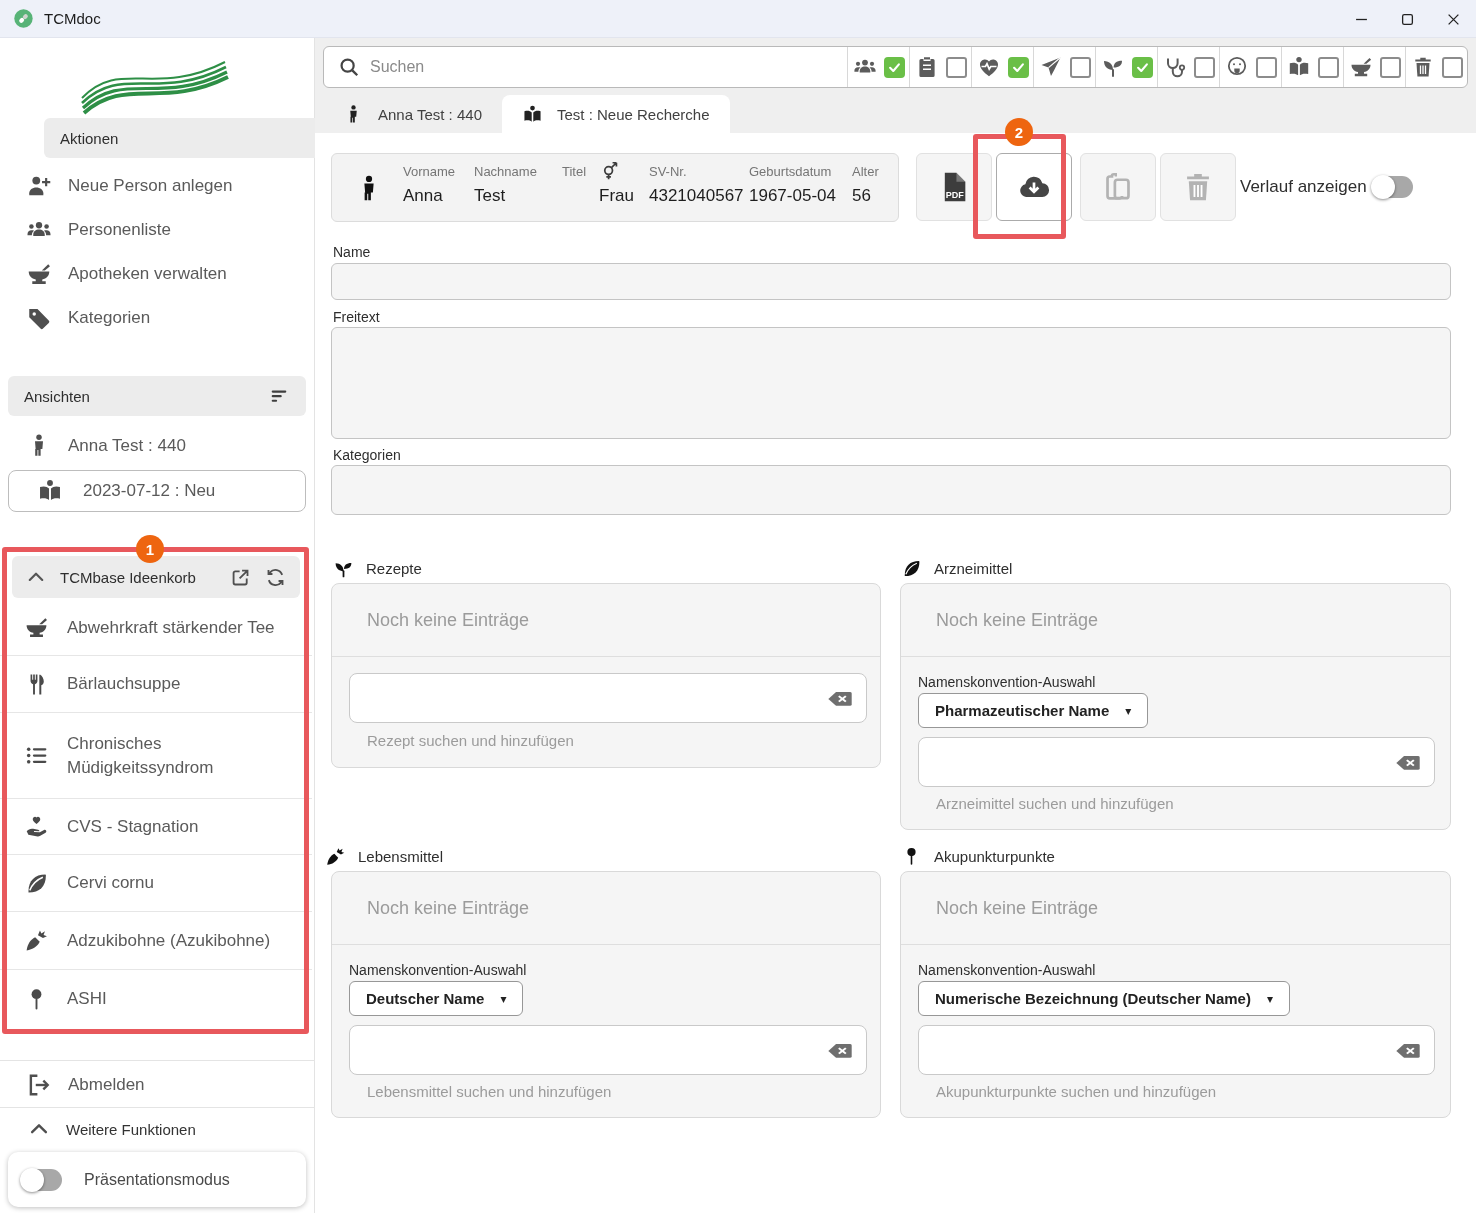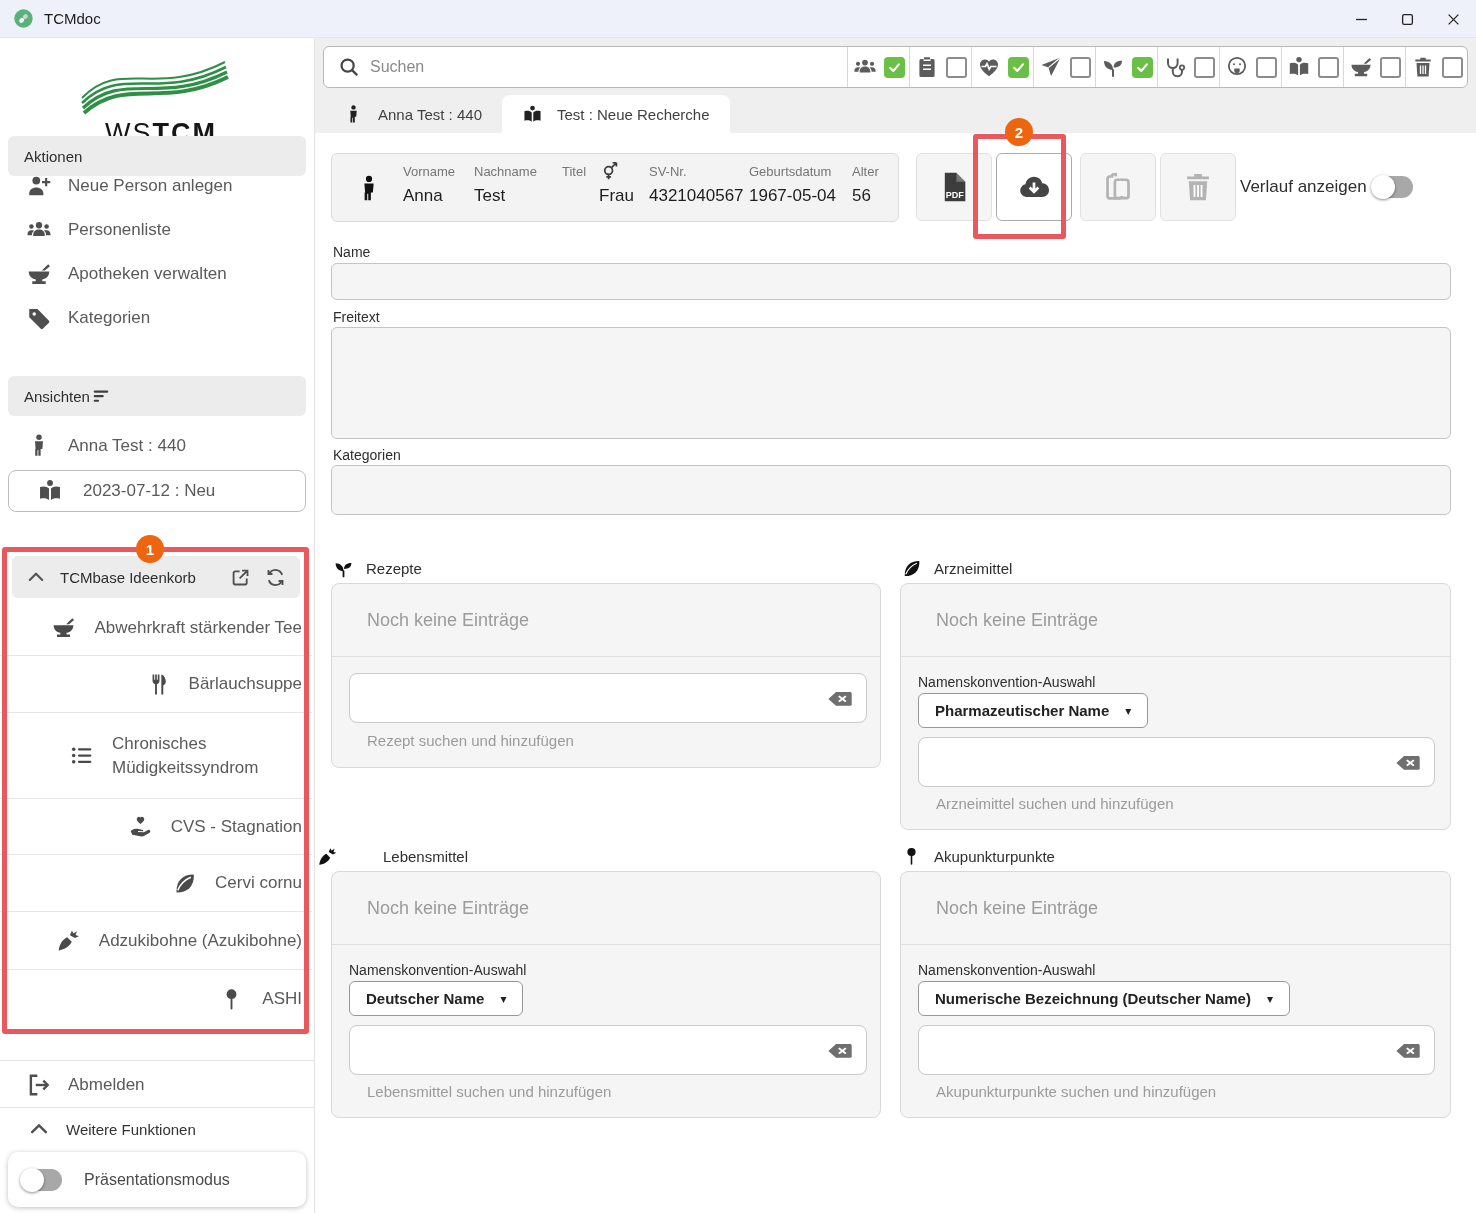--- a/index.html
+++ b/index.html
@@ -21,21 +21,21 @@
   .side-item .ic { width:26px; height:26px; margin-left:26px; color:#4f4f4f; flex:none; }
   .side-item .lbl { margin-left:16px; font-size:17px; color:#5a5a5a; }
   .datebox { position:absolute; left:8px; top:432px; width:298px; height:42px; background:#fff; border:1px solid #bdbdbd; border-radius:8px; display:flex; align-items:center; }
   .datebox .ic { width:26px; height:26px; margin-left:28px; color:#4f4f4f; }
   .datebox .lbl { margin-left:20px; font-size:17px; color:#5a5a5a; }
 
   .ideen-head { position:absolute; left:12px; top:518px; width:288px; height:42px; background:#ececec; border-radius:6px; display:flex; align-items:center; padding:0 14px; }
   .ideen-head .chev { width:20px; height:20px; color:#555; }
   .ideen-head .title { margin-left:14px; font-size:15px; color:#2e2e2e; flex:1; }
   .ideen-head .hic { width:21px; height:21px; color:#4f4f4f; margin-left:14px; }
-  .ideen-item { position:absolute; left:0; width:312px; display:flex; align-items:center; border-bottom:1px solid #e6e6e6;justify-content:flex-end; }
+  .ideen-item { position:absolute; left:0; width:312px; display:flex; align-items:center; border-bottom:1px solid #e6e6e6; }
   .ideen-item .ic { width:25px; height:25px; margin-left:24px; color:#4a4a4a; flex:none; }
   .ideen-item .lbl { margin-left:18px; margin-right:10px; font-size:17px; color:#5a5a5a; line-height:24px; }
 
   .side-sep { position:absolute; left:0; width:315px; height:0; border-top:1px solid #e4e4e4; }
   .present-card { position:absolute; left:8px; top:1114px; width:298px; height:55px; background:#fff; border-radius:10px; box-shadow:0 1px 5px rgba(0,0,0,.25); display:flex; align-items:center; }
   .present-card .lbl { margin-left:22px; font-size:16px; color:#4a4a4a; }
 
   .toggle { position:relative; width:40px; height:22px; background:#a8a8a8; border-radius:11px; flex:none; }
   .toggle .knob { position:absolute; left:-2px; top:-1px; width:24px; height:24px; background:#fff; border-radius:50%; box-shadow:0 1px 3px rgba(0,0,0,.45); }
   .present-card .toggle { margin-left:14px; }
@@ -276,21 +276,21 @@
     <svg class="logo" viewBox="0 0 195 105">
       <g stroke="#2e8f46" fill="none">
         <path d="M22 52 C 60 12, 95 52, 165 16" stroke-width="2"></path>
         <path d="M22 57 C 62 18, 97 56, 166 21" stroke-width="2.6"></path>
         <path d="M23 62 C 64 24, 99 60, 167 26" stroke-width="3.2"></path>
         <path d="M24 67 C 66 30, 101 64, 168 31" stroke-width="3.8"></path>
       </g>
       <text x="45" y="96" font-size="27" letter-spacing="2" fill="#161616" font-family="Liberation Sans, sans-serif"><tspan>WS</tspan><tspan font-weight="bold">TCM</tspan></text>
     </svg>
 
-    <div class="sechead" style="top:98px;">
+    <div class="sechead" style="top:80px;margin-left:36px;">
         <span>Aktionen</span>
       </div>
 
     <div class="side-item" style="top:170px;">
       <span class="ic">
           <svg viewBox="0 0 24 24">
             <use href="#i-people"></use>
           </svg>
         </span>
       <span class="lbl">Personenliste</span>
@@ -313,21 +313,21 @@
     </div>
     <div class="side-item" style="top:258px;">
       <span class="ic">
           <svg viewBox="0 0 24 24">
             <use href="#i-tag"></use>
           </svg>
         </span>
       <span class="lbl">Kategorien</span>
     </div>
 
-    <div class="sechead" style="top:338px; ">
+    <div class="sechead" style="top:338px; justify-content:space-between;">
       <span>Ansichten</span>
       <span class="ic" style="width:22px;height:22px;color:#3f3f3f;">
           <svg viewBox="0 0 24 24">
             <use href="#i-sort"></use>
           </svg>
         </span>
     </div>
 
     <div class="side-item" style="top:386px;">
       <span class="ic">
@@ -701,21 +701,21 @@
               <svg viewBox="0 0 24 18">
                 <g transform="scale(1,0.78)">
                   <use href="#i-backspace"></use>
                 </g>
               </svg>
             </span>
         </div>
         <span class="hint" style="top:211px;">Arzneimittel suchen und hinzufügen</span>
       </div>
 
-      <div class="panel-head" style="left:2px;top:712px;gap:33px;">
+      <div class="panel-head" style="left:10px;top:712px;">
         <span class="ic">
             <svg viewBox="0 0 24 24">
               <use href="#i-carrot"></use>
             </svg>
           </span>
         <span class="t">Lebensmittel</span>
       </div>
       <div class="panel" style="left:16px;top:738px;width:550px;height:247px;">
         <span class="empty">Noch keine Einträge</span>
         <div class="pdiv"></div>

